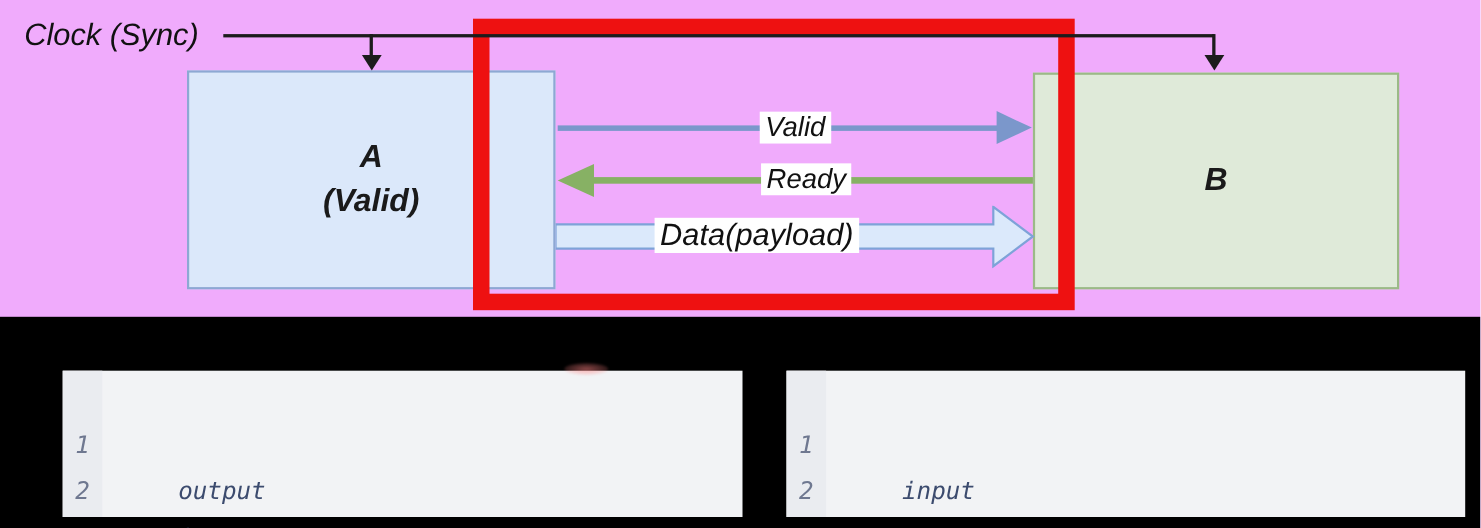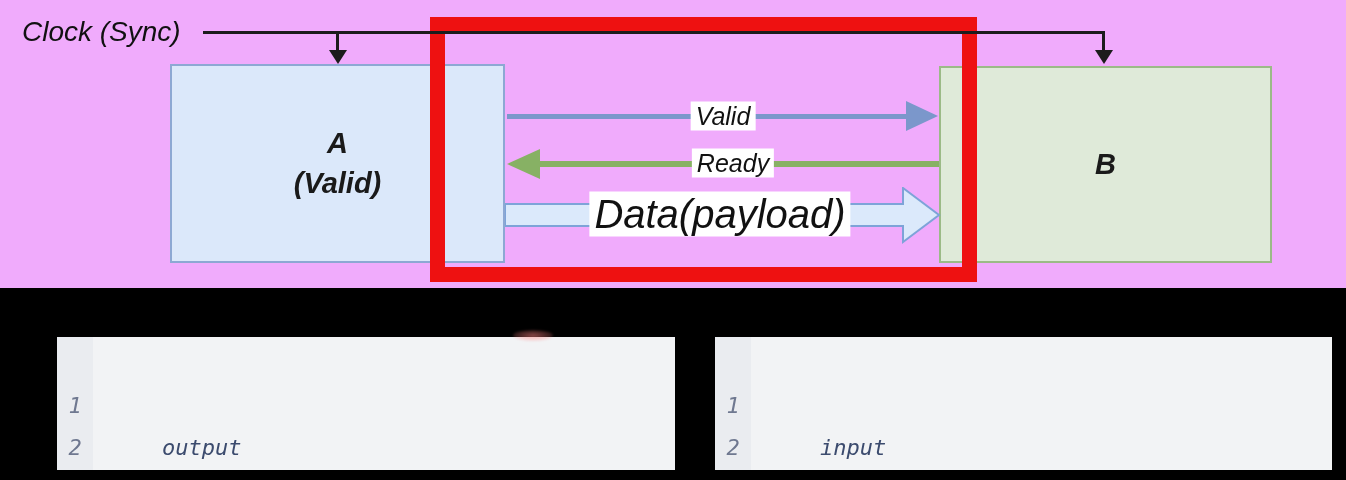--- a/index.html
+++ b/index.html
@@ -87,21 +87,21 @@
   <div class="valid-head"></div>
   <div class="sig-label" style="left:723px;top:116px;">Valid</div>
 
   <div class="ready-line"></div>
   <div class="ready-head"></div>
   <div class="sig-label" style="left:712px;top:163px;margin-left:21px;">Ready</div>
 
   <svg class="data-arrow-svg" width="436" height="57">
     <polygon points="0,17 398,17 398,1 434,28 398,55 398,39 0,39" fill="var(--data-arrow-fill,#dbe9fb)" stroke="var(--data-arrow-border,#7ea3d8)" stroke-width="2"></polygon>
   </svg>
-  <div class="sig-label" style="left:720px;top:214px;font-size:40px;">Data(payload)</div>
+  <div class="sig-label" style="left:688px;top:214px;font-size:28px;">Data(payload)</div>
 
   <div class="red-box"></div>
 
   <div class="code-band"></div>
   <div class="smudge"></div>
 
   <div class="code-panel left">
     <div class="gutter"></div>
     <div class="code-row r0">
       <span class="ln">1</span>

